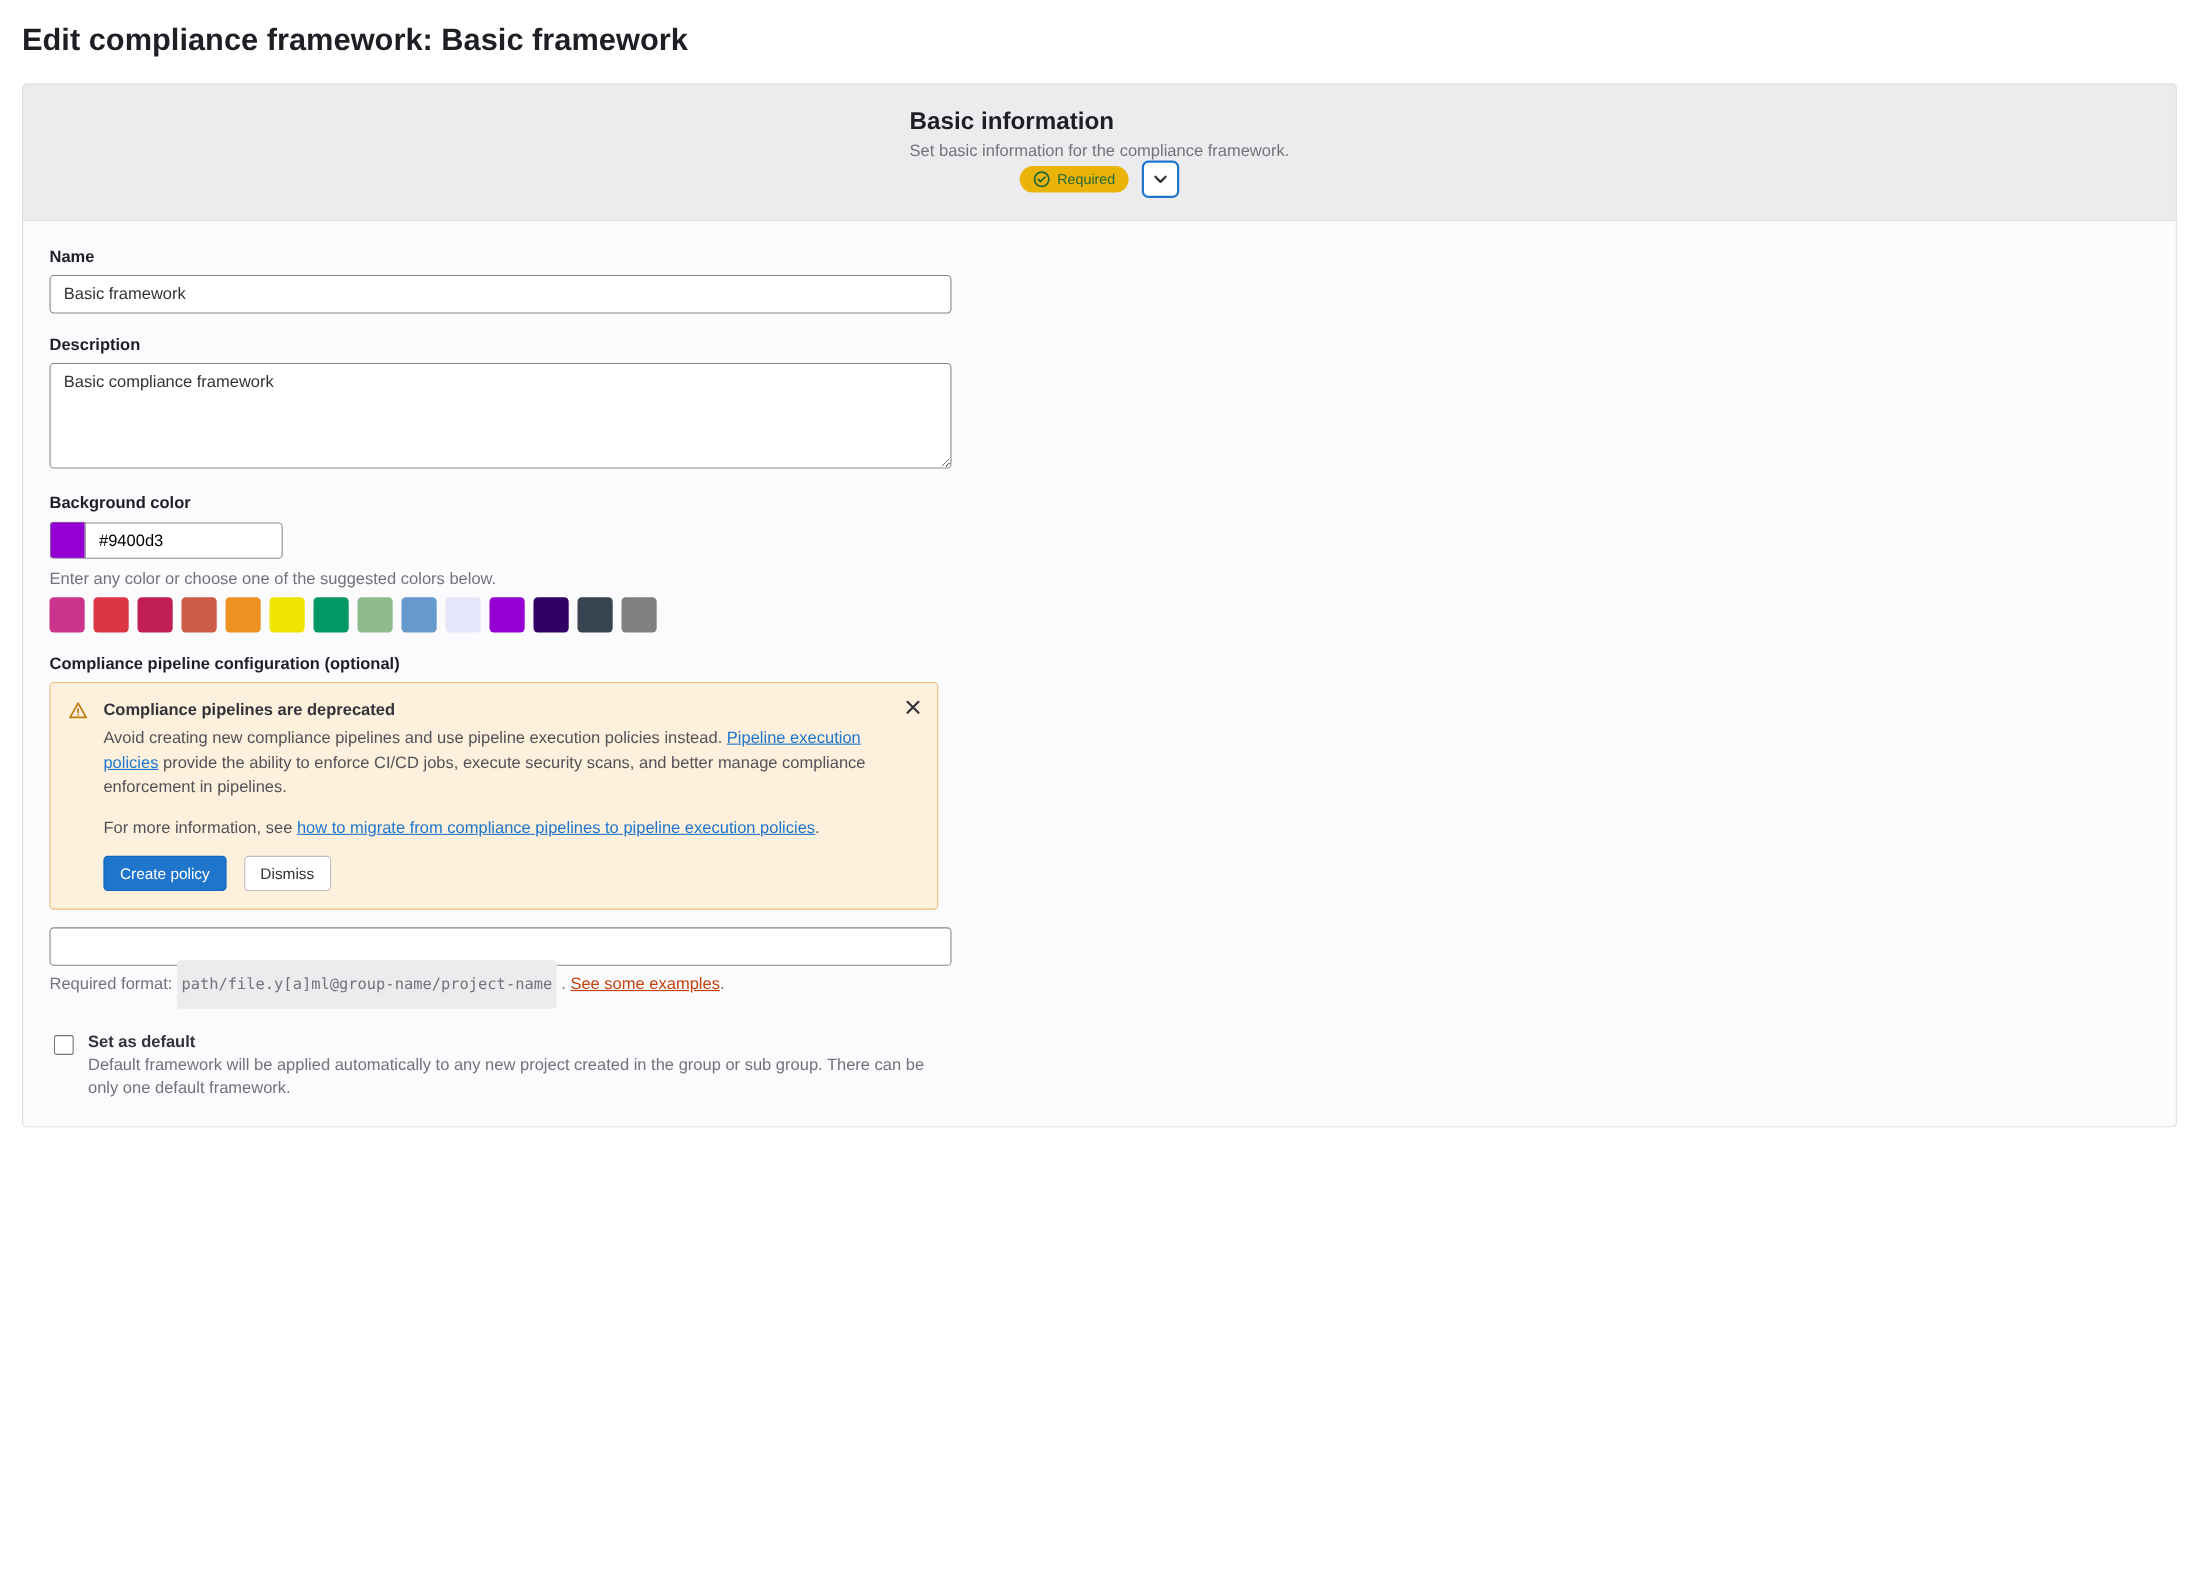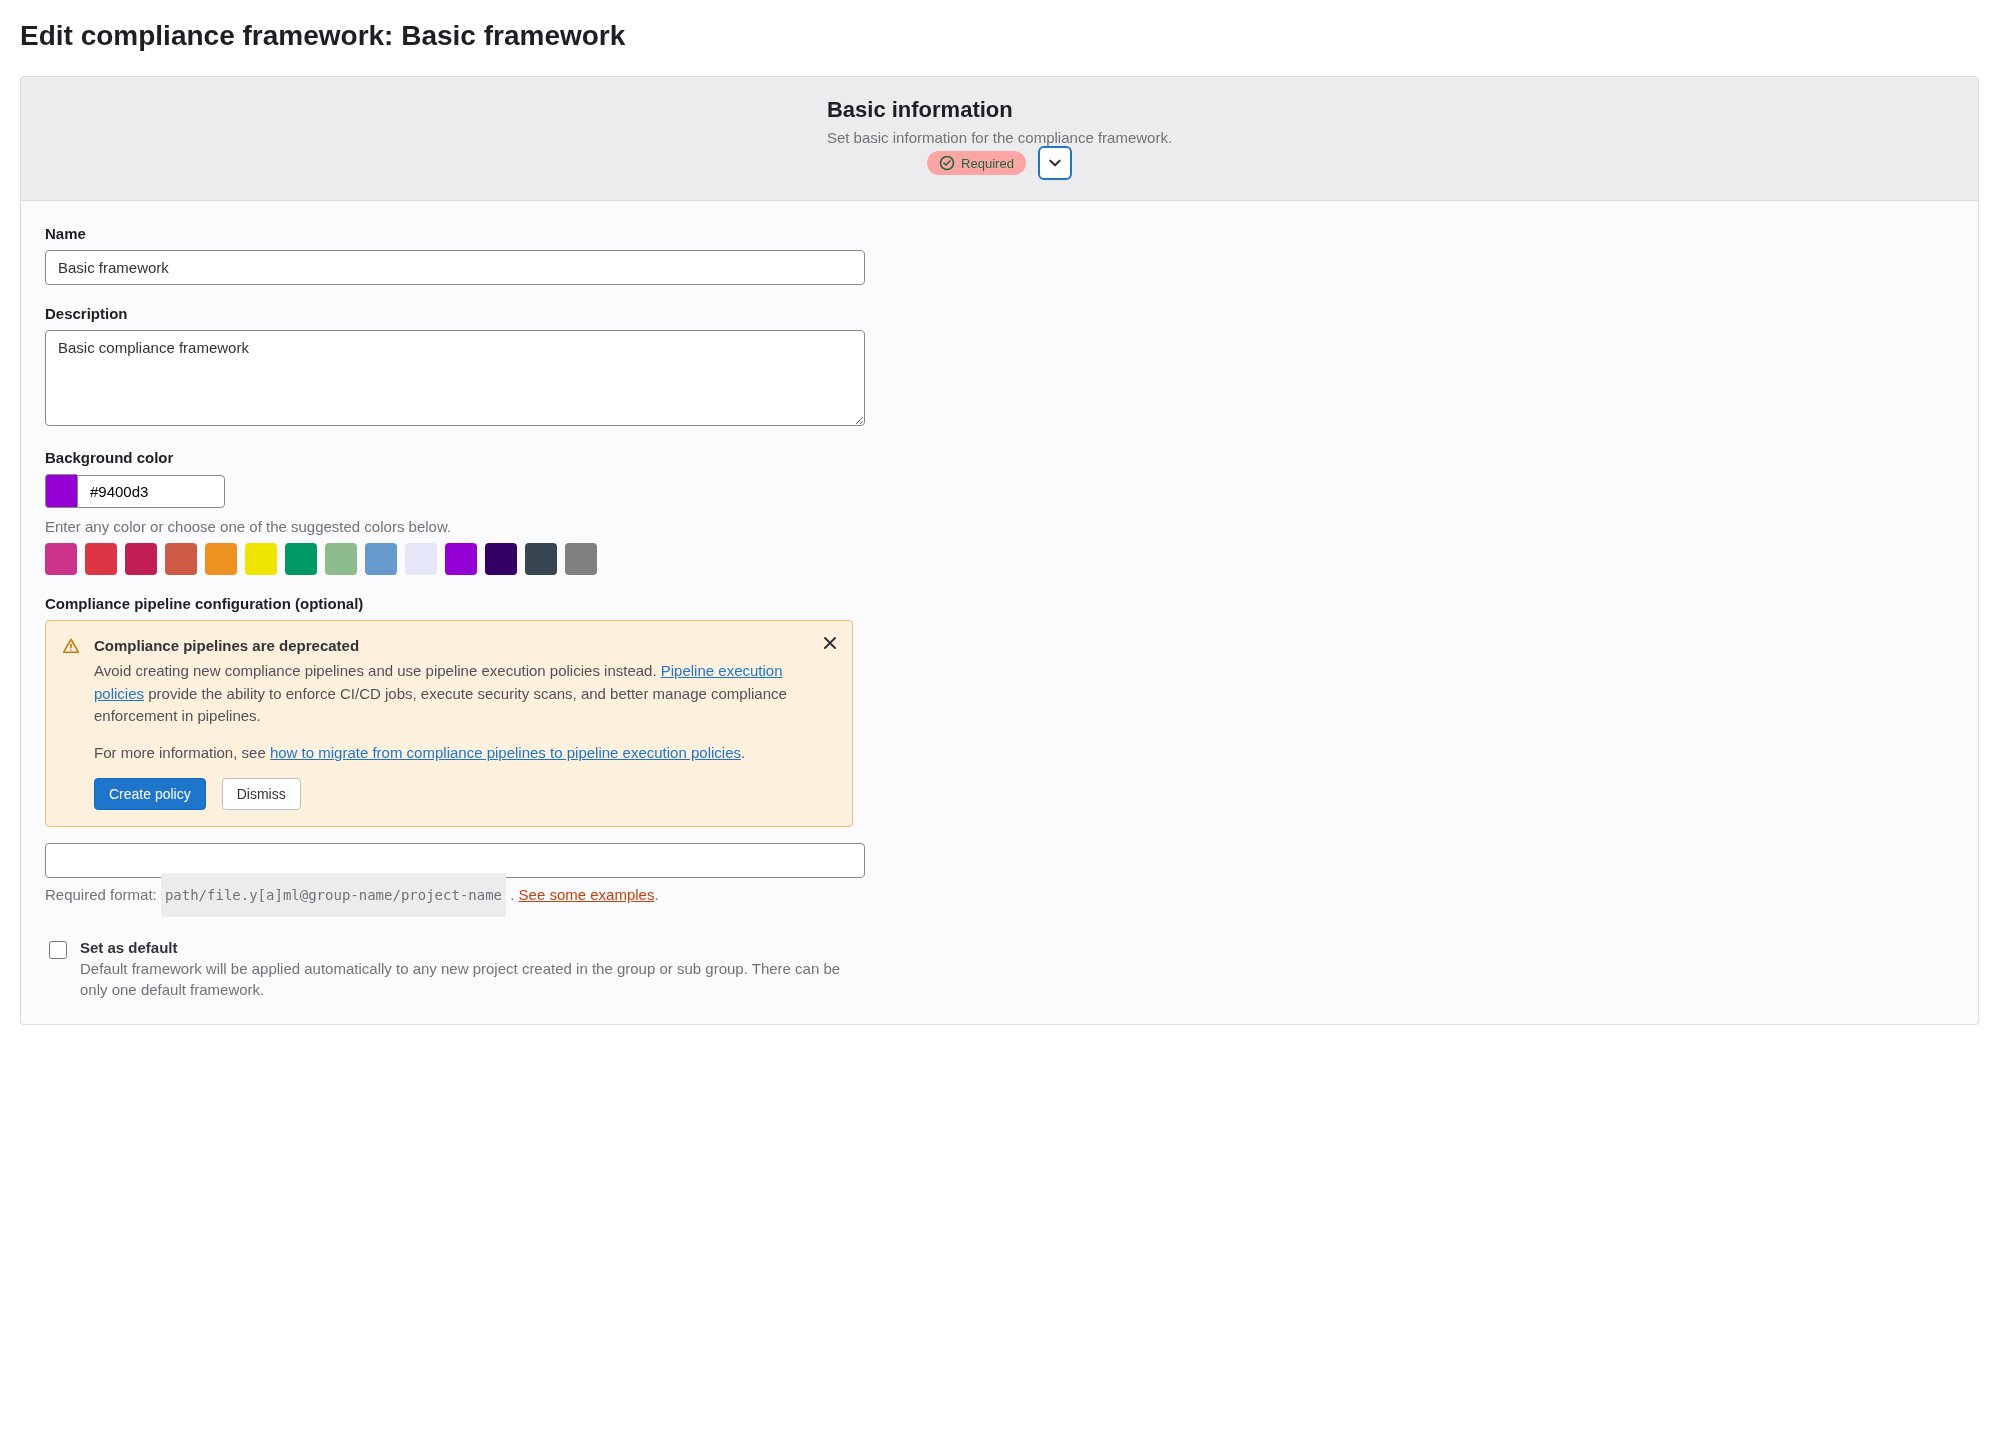--- a/index.html
+++ b/index.html
@@ -38,23 +38,23 @@
     color: #737278;
     font-size: 15px;
   }
   .panel-header-right {
     display: flex;
     align-items: center;
     gap: 12px;
   }
   .badge-required {
     display: inline-flex;
-    align-items: center;
+    align-items: flex-start;
     gap: 6px;
-    background: #fca5a5;
+    background: #eab308;
     color: #24663b;
     padding: 4px 12px;
     border-radius: 14px;
     font-size: 13px;
   }
   .badge-required svg { width: 16px; height: 16px; }
   .collapse-btn {
     width: 34px;
     height: 34px;
     border: 2px solid #1f75cb;
@@ -98,21 +98,21 @@
     height: 34px;
     border-radius: 4px 0 0 4px;
     border: 1px solid #89888d;
     border-right: none;
   }
   .color-input {
     border: 1px solid #89888d;
     border-radius: 0 4px 4px 0;
     padding: 7px 12px;
     font-size: 15px;
-    width: 148px;
+    width: 180px;
     background: #fff;
   }
   .helper-text {
     margin: 10px 0 8px 0;
     color: #737278;
     font-size: 15px;
   }
   .swatch-row { display: flex; gap: 8px; }
   .swatch {
     width: 32px;

